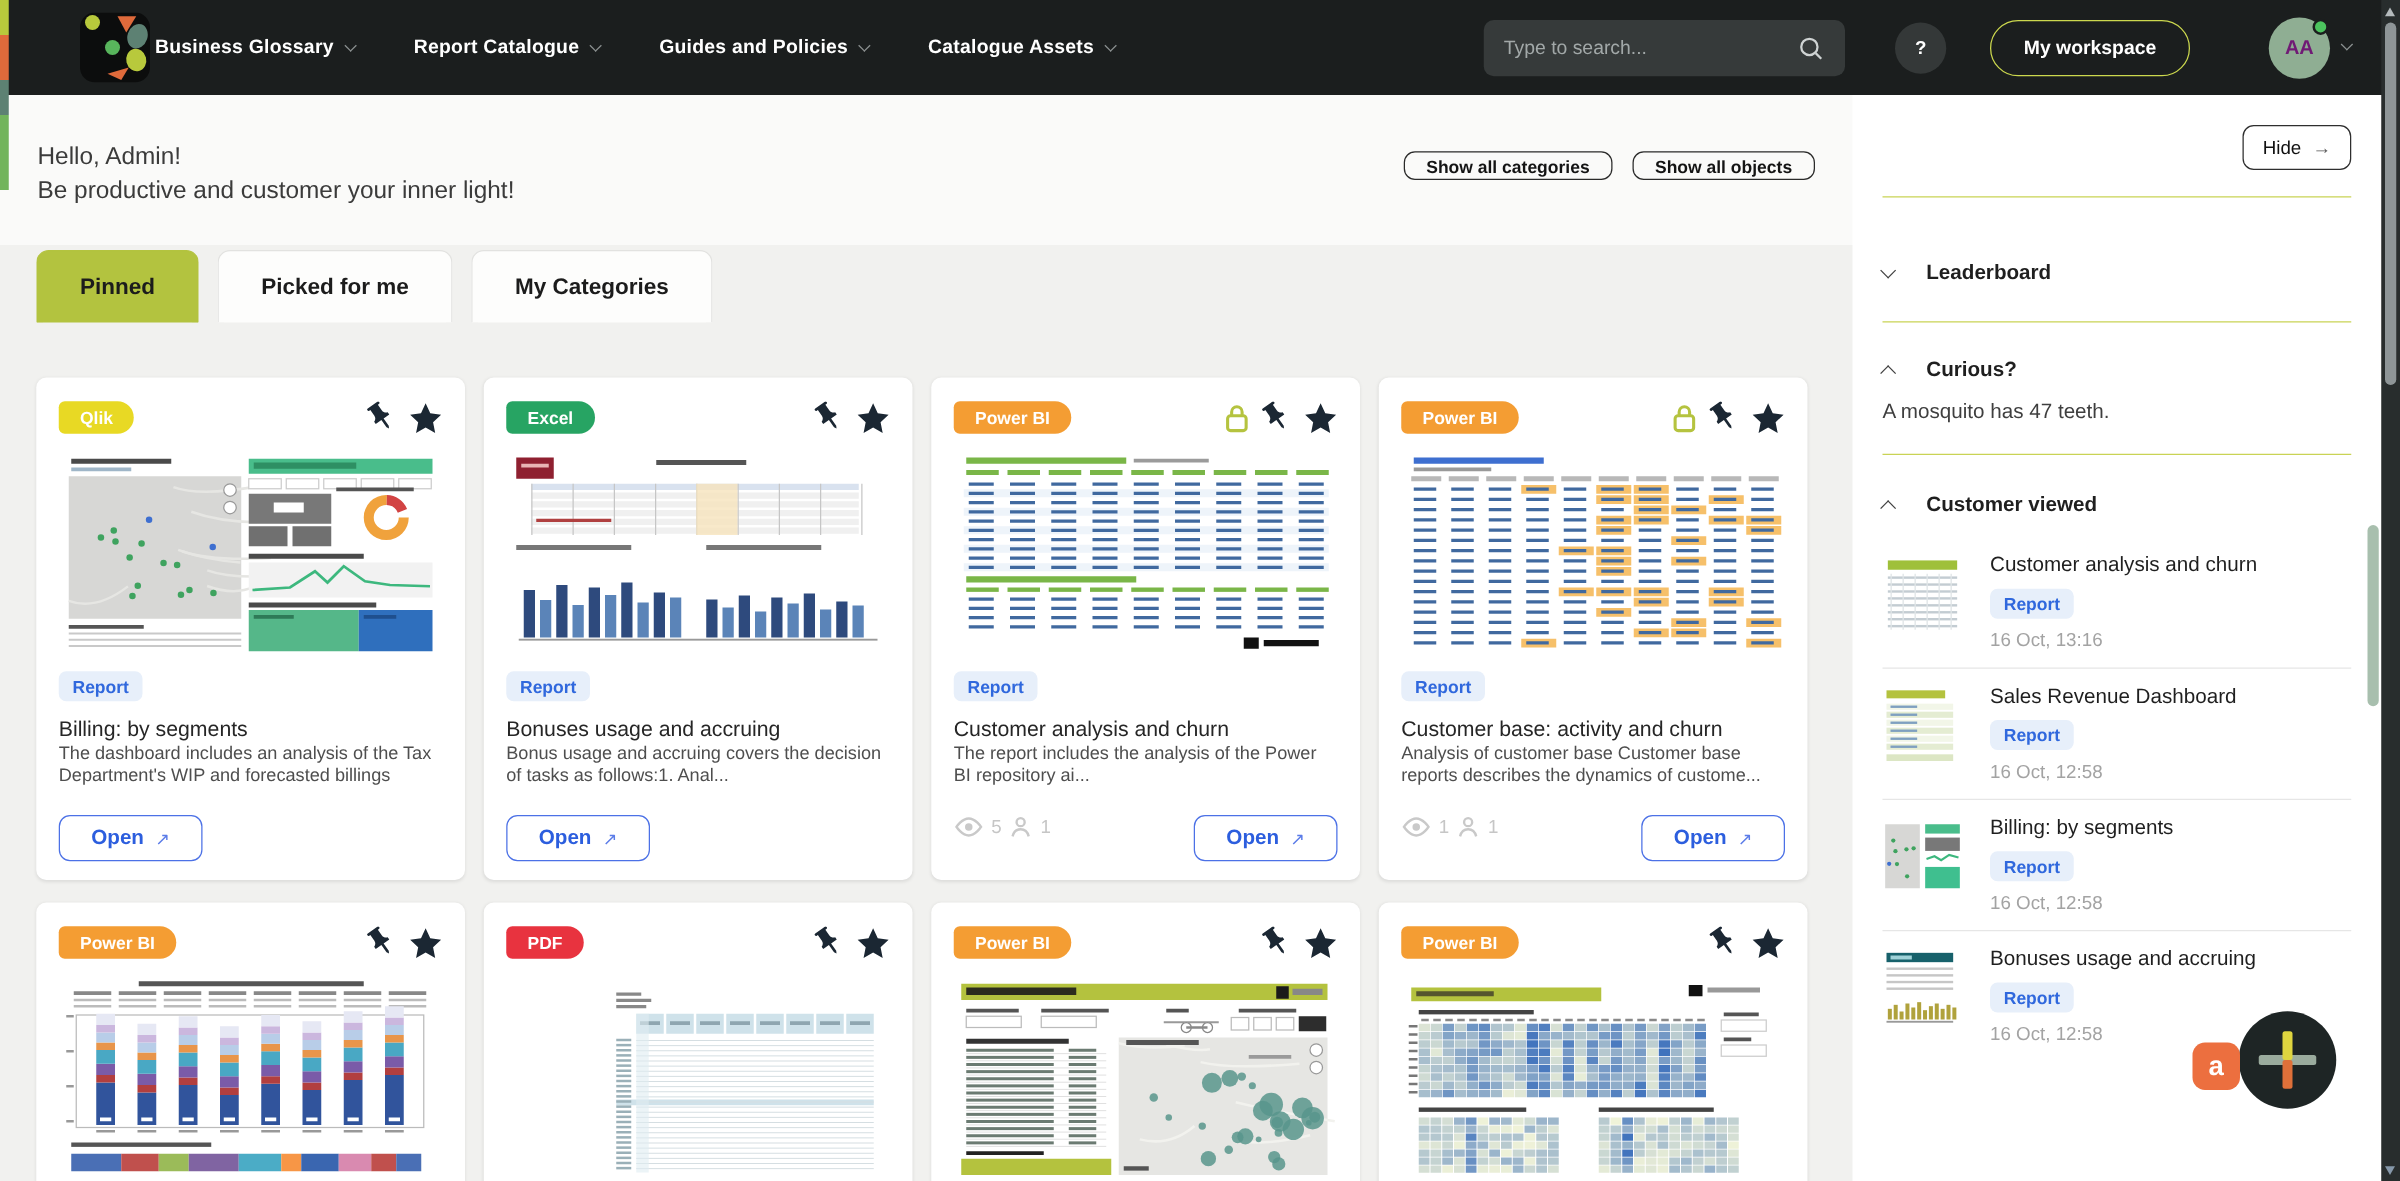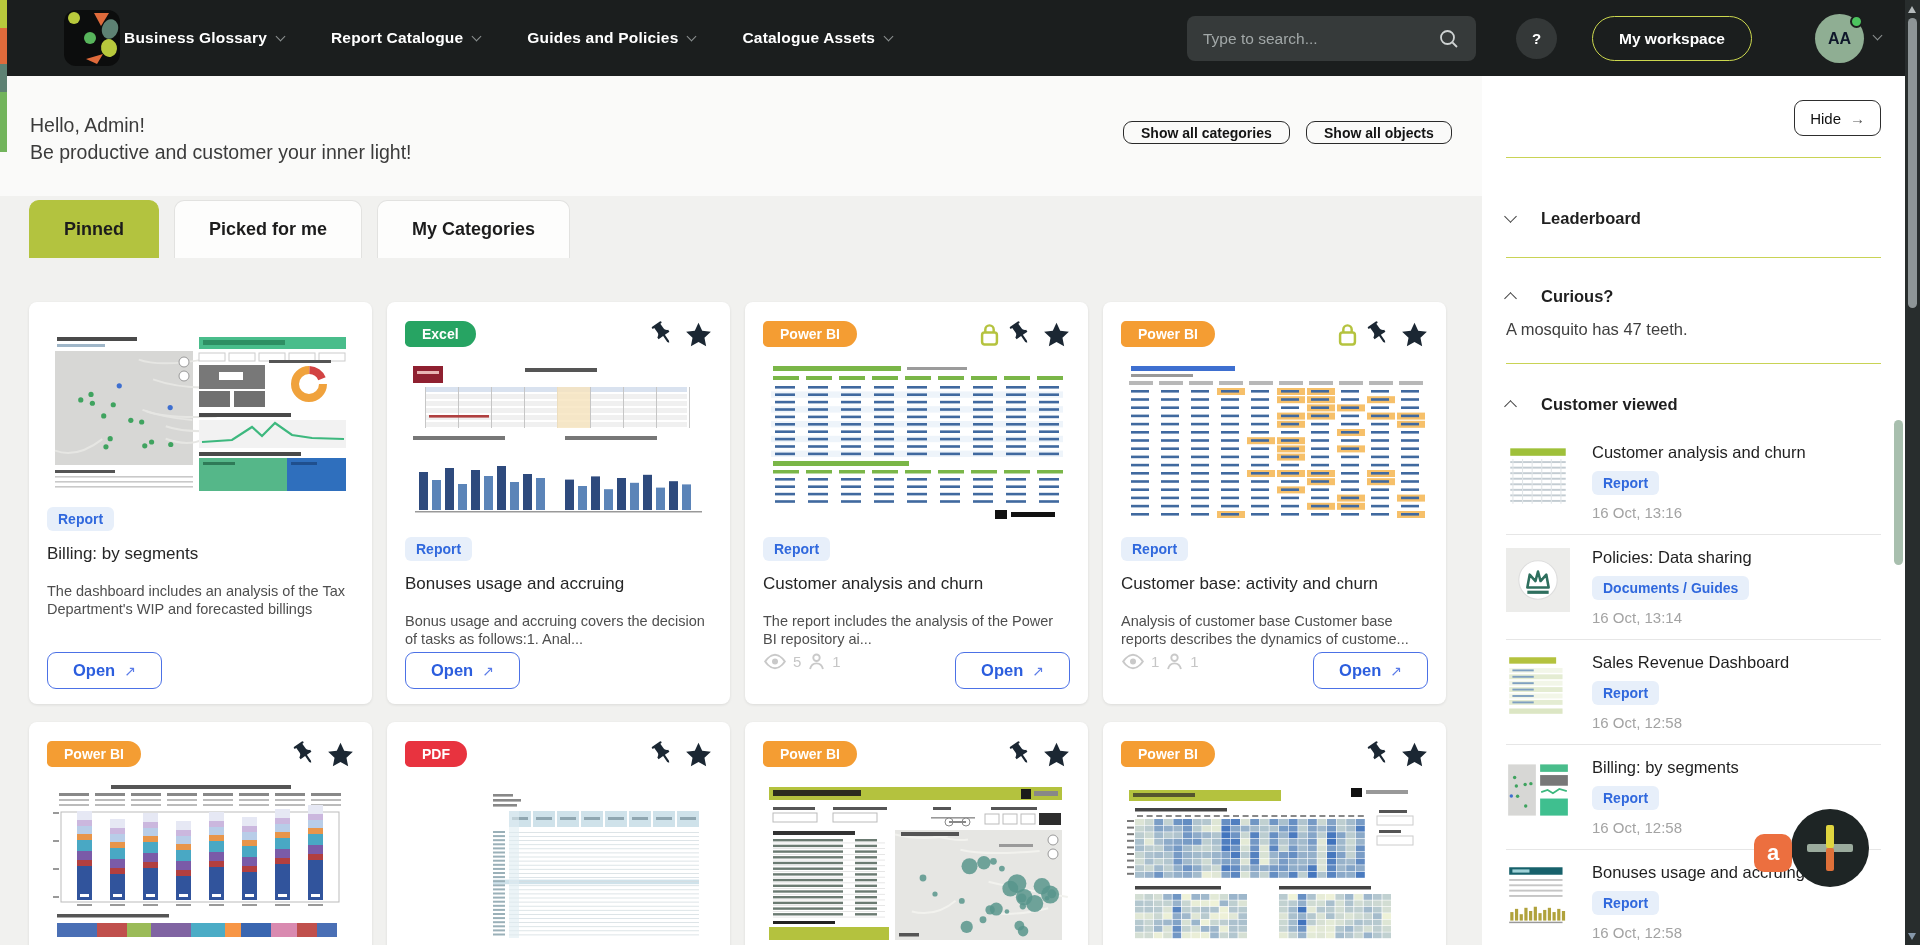--- a/index.html
+++ b/index.html
@@ -15,42 +15,42 @@
 .edge-strip .s4{height:60px;background:#72b45c}
 .logo{position:absolute;left:64px;top:10px;width:56px;height:56px}
 .nav-menu{position:absolute;left:124px;top:0;height:76px;display:flex;align-items:center;gap:47px}
 .nav-item{display:flex;align-items:center;gap:10px;color:#fff;font-size:15.5px;font-weight:600;letter-spacing:.2px;cursor:pointer;white-space:nowrap}
 .chev{width:7px;height:7px;border-right:1.7px solid #8d9292;border-bottom:1.7px solid #8d9292;transform:rotate(45deg);margin-top:-4px}
 .search-box{position:absolute;left:1187px;top:16px;width:289px;height:45px;background:#363a3a;border-radius:8px;display:flex;align-items:center;padding:0 16px}
 .search-box input{flex:1;background:transparent;border:0;outline:0;color:#c7cccc;font-size:15.5px;font-family:"Liberation Sans",sans-serif}
 .search-box input::placeholder{color:#a2a8a8}
 .help-btn{position:absolute;left:1516px;top:18px;width:41px;height:41px;border-radius:50%;background:#343838;color:#fff;font-size:15px;font-weight:700;display:flex;align-items:center;justify-content:center;border:0;cursor:pointer}
 .workspace-btn{position:absolute;left:1592px;top:16px;width:160px;height:45px;border-radius:23px;border:1.6px solid #ccd84e;background:transparent;color:#fff;font-size:15.5px;font-weight:600;cursor:pointer;font-family:"Liberation Sans",sans-serif}
-.avatar{position:absolute;left:1815px;top:14px;width:49px;height:49px;border-radius:50%;background:#8fae93;color:#0f172a;font-size:16px;font-weight:700;display:flex;align-items:center;justify-content:center;cursor:pointer}
+.avatar{position:absolute;left:1815px;top:14px;width:49px;height:49px;border-radius:50%;background:#8fae93;color:#701a75;font-size:16px;font-weight:700;display:flex;align-items:center;justify-content:center;cursor:pointer}
 .avatar .dot{position:absolute;right:1px;top:1px;width:13px;height:13px;border-radius:50%;background:#4cc45e;border:2px solid #1b1e1e}
 .avatar-chev{position:absolute;left:1874px;top:36px}
 
 .greeting{position:absolute;left:30px;top:112px;font-size:19.5px;line-height:26.5px;color:#3b3b3b}
 .hdr-btn{position:absolute;top:121px;height:23px;border:1.4px solid #2a2a2a;border-radius:9px;background:transparent;color:#141414;font-size:14px;font-weight:700;padding:0 17px;cursor:pointer;font-family:"Liberation Sans",sans-serif}
 .btn-cats{left:1123px}.btn-obj{left:1306px}
 
 .tabs{position:absolute;left:29px;top:200px;display:flex;gap:15px;align-items:flex-end}
 .tab{height:58px;display:flex;align-items:center;padding:0 34px;font-size:18px;font-weight:700;color:#1c1c1c;background:#fdfdfc;border:1px solid #e2e2e0;border-bottom:none;border-radius:10px 10px 0 0;cursor:pointer}
 .tab.active{background:#b3c33f;border-color:#b3c33f}
 
 .cards{position:absolute;left:29px;top:302px;display:grid;grid-template-columns:repeat(4,343px);gap:18px 15px}
 .card{width:343px;height:402px;background:#fff;border-radius:8px;box-shadow:0 1px 3px rgba(0,0,0,.09);padding:17px 18px 15px;display:flex;flex-direction:column}
 .card-head{display:flex;justify-content:space-between;align-items:center;height:30px}
 .badge{color:#fff;font-size:14px;font-weight:700;padding:5px 17px;border-radius:6px 16px 16px 6px}
 .head-icons{display:flex;align-items:center;gap:9px}
 .thumb{margin-top:13px;height:160px;width:100%;overflow:hidden;background:#fff}
 .thumb svg{display:block;width:100%;height:100%}
 .tag{margin-top:15px;align-self:flex-start;background:#e7effa;color:#3068dd;font-size:14px;font-weight:700;padding:4px 11px;border-radius:6px}
 .card .title{margin-top:13px;font-size:17px;font-weight:500;color:#262626}
-.card .desc{margin-top:19px;font-size:14.5px;line-height:17.5px;color:#4e4e4e;height:37px;overflow:hidden}
+.card .desc{margin-top:1px;font-size:14.5px;line-height:17.5px;color:#4e4e4e;height:37px;overflow:hidden}
 .card-foot{margin-top:auto;display:flex;justify-content:space-between;align-items:flex-start}
 .stats{display:flex;align-items:center;gap:6px;color:#c6c6c6;font-size:15px}
 .stats svg{display:block}
 .open-btn{display:flex;align-items:center;gap:9px;background:#fff;border:1.6px solid #4c71e6;border-radius:9px;color:#2c5ede;font-size:16.5px;font-weight:700;padding:8px 25px;cursor:pointer;font-family:"Liberation Sans",sans-serif}
 .open-btn .arrow{font-size:14px;font-weight:400;color:#5b7ce8}
 
 .sidebar{position:absolute;left:1482px;top:76px;width:423px;height:869px;background:#fff}
 .hide-btn{position:absolute;top:24px;right:24px;height:36px;border:1.4px solid #2e2e2e;border-radius:9px;background:#fff;color:#111;font-size:15px;font-weight:500;padding:0 15px;cursor:pointer;display:flex;align-items:center;gap:9px;font-family:"Liberation Sans",sans-serif}
 .hide-btn .arr{color:#555;font-size:15px}
 .side-col{padding:0 24px}
@@ -156,20 +156,34 @@
       <div class="tab">
         <span>Picked for me</span>
       </div>
       <div class="tab">
         <span>My Categories</span>
       </div>
     </div>
 
   <div class="cards" id="cards">
       <article class="card">
+    <div class="card-head">
+      <span class="badge" style="background: rgb(232, 217, 36);">Qlik</span>
+      <span class="head-icons">
+
+        <svg class="ic-pin" width="26" height="26" viewBox="0 0 24 24">
+          <g transform="rotate(-35 12 12)">
+            <path d="M15.4 2.8V8c0 1.7 1.1 3.1 2.7 3.6v2h-5.1v6.6l-1 1.8-1-1.8v-6.6H5.9v-2C7.5 11.1 8.6 9.7 8.6 8V2.8H7.7a1 1 0 1 1 0-2h8.6a1 1 0 1 1 0 2z" fill="#1b2733"></path>
+          </g>
+        </svg>
+        <svg class="ic-star" width="27" height="27" viewBox="0 0 24 24">
+          <polygon points="12,1.5 15.3,8.6 23,9.6 17.3,14.9 18.8,22.5 12,18.7 5.2,22.5 6.7,14.9 1,9.6 8.7,8.6" fill="#1b2733"></polygon>
+        </svg>
+      </span>
+    </div>
     <div class="thumb">
           <svg viewBox="0 0 307 160" preserveAspectRatio="none">
             <rect x="0" y="0" width="307" height="160" fill="#ffffff"></rect>
             <rect x="10" y="5" width="80" height="4" fill="#4a4a4a"></rect>
             <rect x="10" y="12" width="48" height="3" fill="#9fb6c8"></rect>
             <rect x="8" y="19" width="138" height="114" fill="#d7d7d5"></rect>
             <path d="M8.006574150177917 118.68027428522718 q22 8 47.354235321913954 -11.5779630614342" stroke="#e6e6e3" fill="none" stroke-width="2"></path>
             <path d="M95.52447942622214 77.9350019511464 q22 8 49.758738810084175 10.082120723129307" stroke="#e6e6e3" fill="none" stroke-width="2"></path>
             <path d="M98.60898090275423 78.9992785165083 q22 8 71.07087254574097 5.436584179027277" stroke="#e6e6e3" fill="none" stroke-width="2"></path>
             <path d="M106.01089073438705 47.41050123768416 q22 8 52.45388671870059 8.316054133845515" stroke="#e6e6e3" fill="none" stroke-width="2"></path>
@@ -1611,35 +1625,20 @@
             </div>
     <div class="ri-col">
       <span class="ri-title">Customer analysis and churn</span>
       <span class="ri-tag">Report</span>
       <span class="ri-time">16 Oct, 13:16</span>
     </div>
   </div>
           <div class="recent-item">
     <div class="ri-thumb">
               <svg viewBox="0 0 60 60">
-                <rect x="0" y="0" width="60" height="60" fill="#ececea"></rect>
-                <circle cx="30" cy="30" r="18" fill="#fff" stroke="#ddd"></circle>
-                <path d="M20 37 l2.2-12 5.4 6 2.4-9 2.4 9 5.4-6 2.2 12 z" fill="none" stroke="#2e6f5e" stroke-width="2.4" stroke-linejoin="round"></path>
-                <rect x="20" y="40" width="20" height="3" fill="#2e6f5e"></rect>
-              </svg>
-            </div>
-    <div class="ri-col">
-      <span class="ri-title">Policies: Data sharing</span>
-      <span class="ri-tag">Documents / Guides</span>
-      <span class="ri-time">16 Oct, 13:14</span>
-    </div>
-  </div>
-          <div class="recent-item">
-    <div class="ri-thumb">
-              <svg viewBox="0 0 60 60">
                 <rect x="0" y="0" width="60" height="60" fill="#fff"></rect>
                 <rect x="3" y="4" width="44" height="6" fill="#b4c23e"></rect>
                 <rect x="3" y="14" width="50" height="4.6" fill="#f2f6e8"></rect>
                 <rect x="6" y="15.4" width="20" height="1.8" fill="#7fa0c0"></rect>
                 <rect x="3" y="20" width="50" height="4.6" fill="#e4ecd2"></rect>
                 <rect x="6" y="21.4" width="20" height="1.8" fill="#7fa0c0"></rect>
                 <rect x="3" y="26" width="50" height="4.6" fill="#f2f6e8"></rect>
                 <rect x="6" y="27.4" width="20" height="1.8" fill="#7fa0c0"></rect>
                 <rect x="3" y="32" width="50" height="4.6" fill="#e4ecd2"></rect>
                 <rect x="6" y="33.4" width="20" height="1.8" fill="#7fa0c0"></rect>

